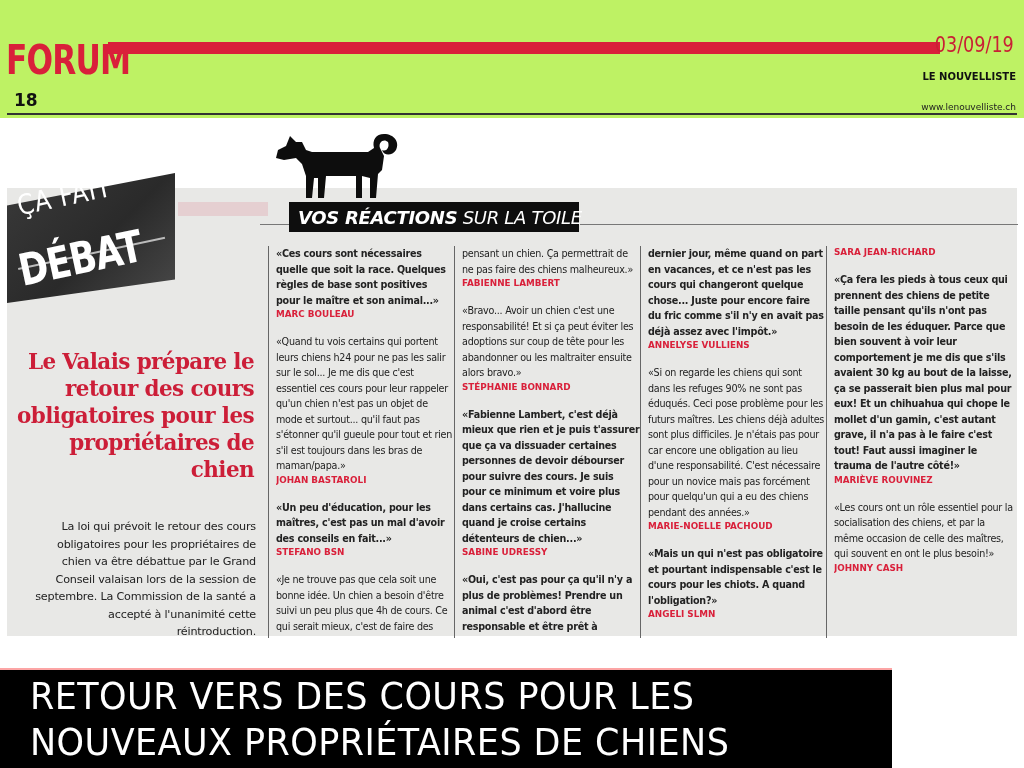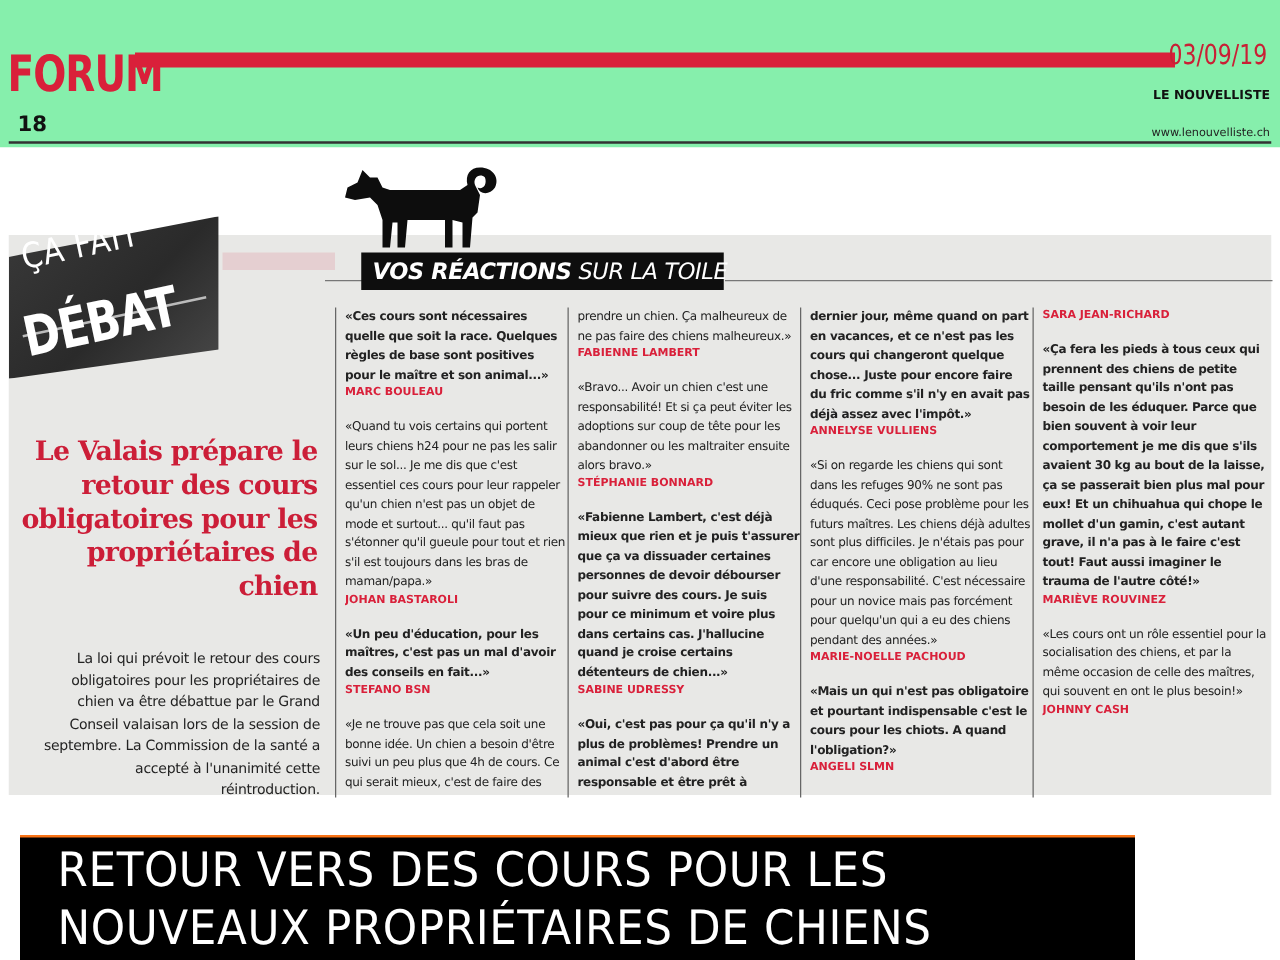--- a/index.html
+++ b/index.html
@@ -1,20 +1,20 @@
 <!DOCTYPE html>
 <html><head>
   <meta charset="utf-8">
   <style>
     * { box-sizing: border-box; margin: 0; padding: 0; }
     html, body { width: 1024px; height: 768px; overflow: hidden; background: #ffffff; }
     body { position: relative; font-family: "DejaVu Sans", sans-serif; color: #1a1a1a; }
 
     
-    .header { position: absolute; left: 0; top: 0; width: 1024px; height: 118px; background: #86efac; }
+    .header { position: absolute; left: 0; top: 0; width: 1024px; height: 118px; background: #bef264; }
     .forum-title { position: absolute; left: 6px; top: 38px; font-family: "DejaVu Sans", sans-serif; font-weight: bold; font-size: 40px; line-height: 44px; color: #d9203a; letter-spacing: -1px; transform: scaleX(0.78); transform-origin: left top; }
     .red-bar { position: absolute; left: 108px; top: 42px; width: 832px; height: 12px; background: #d9203a; }
     .date { position: absolute; right: 10px; top: 32px; font-size: 22px; color: #c92035; transform: scaleX(0.8); transform-origin: right top; }
     .page-num { position: absolute; left: 14px; top: 90px; font-size: 17px; font-weight: bold; color: #111; }
     .paper-name { position: absolute; right: 8px; top: 71px; font-size: 10px; font-weight: bold; color: #111; text-align: right; }
     .paper-url { position: absolute; right: 8px; top: 102px; font-size: 9px; color: #222; text-align: right; }
     .header-rule { position: absolute; left: 7px; top: 113px; width: 1010px; height: 2px; background: #333; }
 
     
     .article { position: absolute; left: 0; top: 118px; width: 1024px; height: 530px; background: #ffffff; }
@@ -43,21 +43,21 @@
 
     
     .col { position: absolute; top: 128px; width: 178px; height: 390px; overflow: hidden; font-size: 9.6px; line-height: 15.5px; color: #222; letter-spacing: -0.25px; }
     .col-divider { position: absolute; top: 128px; width: 1px; height: 392px; background: #666; }
     .comment { margin-bottom: 13px; }
     .comment-text { display: block; }
     .comment-text.bold { font-weight: bold; }
     .author { display: block; font-weight: bold; color: #d9203a; font-size: 8.8px; text-transform: uppercase; letter-spacing: 0; line-height: 13px; }
 
     
-    .caption { position: absolute; left: 16px; top: 668px; width: 892px; height: 100px; background: #000000; border-top: 2px solid #f97316; }
+    .caption { position: absolute; left: 0; top: 668px; width: 892px; height: 100px; background: #000000; border-top: 2px solid #fca5a5; }
     .caption-text { position: absolute; left: 30px; top: 3px; width: 980px; font-family: "DejaVu Sans", sans-serif; font-size: 38px; line-height: 46px; color: #ffffff; letter-spacing: 0.5px; transform: scaleX(0.92); transform-origin: left top; white-space: nowrap; }
   </style>
 </head>
 <body>
 
 <div class="header">
   <div class="forum-title">FORUM</div>
   <div class="red-bar"></div>
   <div class="date">03/09/19</div>
   <div class="page-num">18</div>
@@ -104,21 +104,21 @@
       <span class="comment-text bold">«Un peu d'éducation, pour les maîtres, c'est pas un mal d'avoir des conseils en fait...»</span>
       <span class="author">Stefano BSN</span>
     </div>
     <div class="comment">
       <span class="comment-text">«Je ne trouve pas que cela soit une bonne idée. Un chien a besoin d'être suivi un peu plus que 4h de cours. Ce qui serait mieux, c'est de faire des cours théoriques avant de</span>
     </div>
   </div>
 
   <div class="col" style="left:462px">
     <div class="comment">
-      <span class="comment-text">prendre un chien. Ça malheureux de ne pas faire des chiens malheureux.»</span>
+      <span class="comment-text">pensant un chien. Ça permettrait de ne pas faire des chiens malheureux.»</span>
       <span class="author">Fabienne Lambert</span>
     </div>
     <div class="comment">
       <span class="comment-text">«Bravo... Avoir un chien c'est une responsabilité! Et si ça peut éviter les adoptions sur coup de tête pour les abandonner ou les maltraiter ensuite alors bravo.»</span>
       <span class="author">Stéphanie Bonnard</span>
     </div>
     <div class="comment">
       <span class="comment-text bold">«Fabienne Lambert, c'est déjà mieux que rien et je puis t'assurer que ça va dissuader certaines personnes de devoir débourser pour suivre des cours. Je suis pour ce minimum et voire plus dans certains cas. J'hallucine quand je croise certains détenteurs de chien...»</span>
       <span class="author">Sabine Udressy</span>
     </div>

